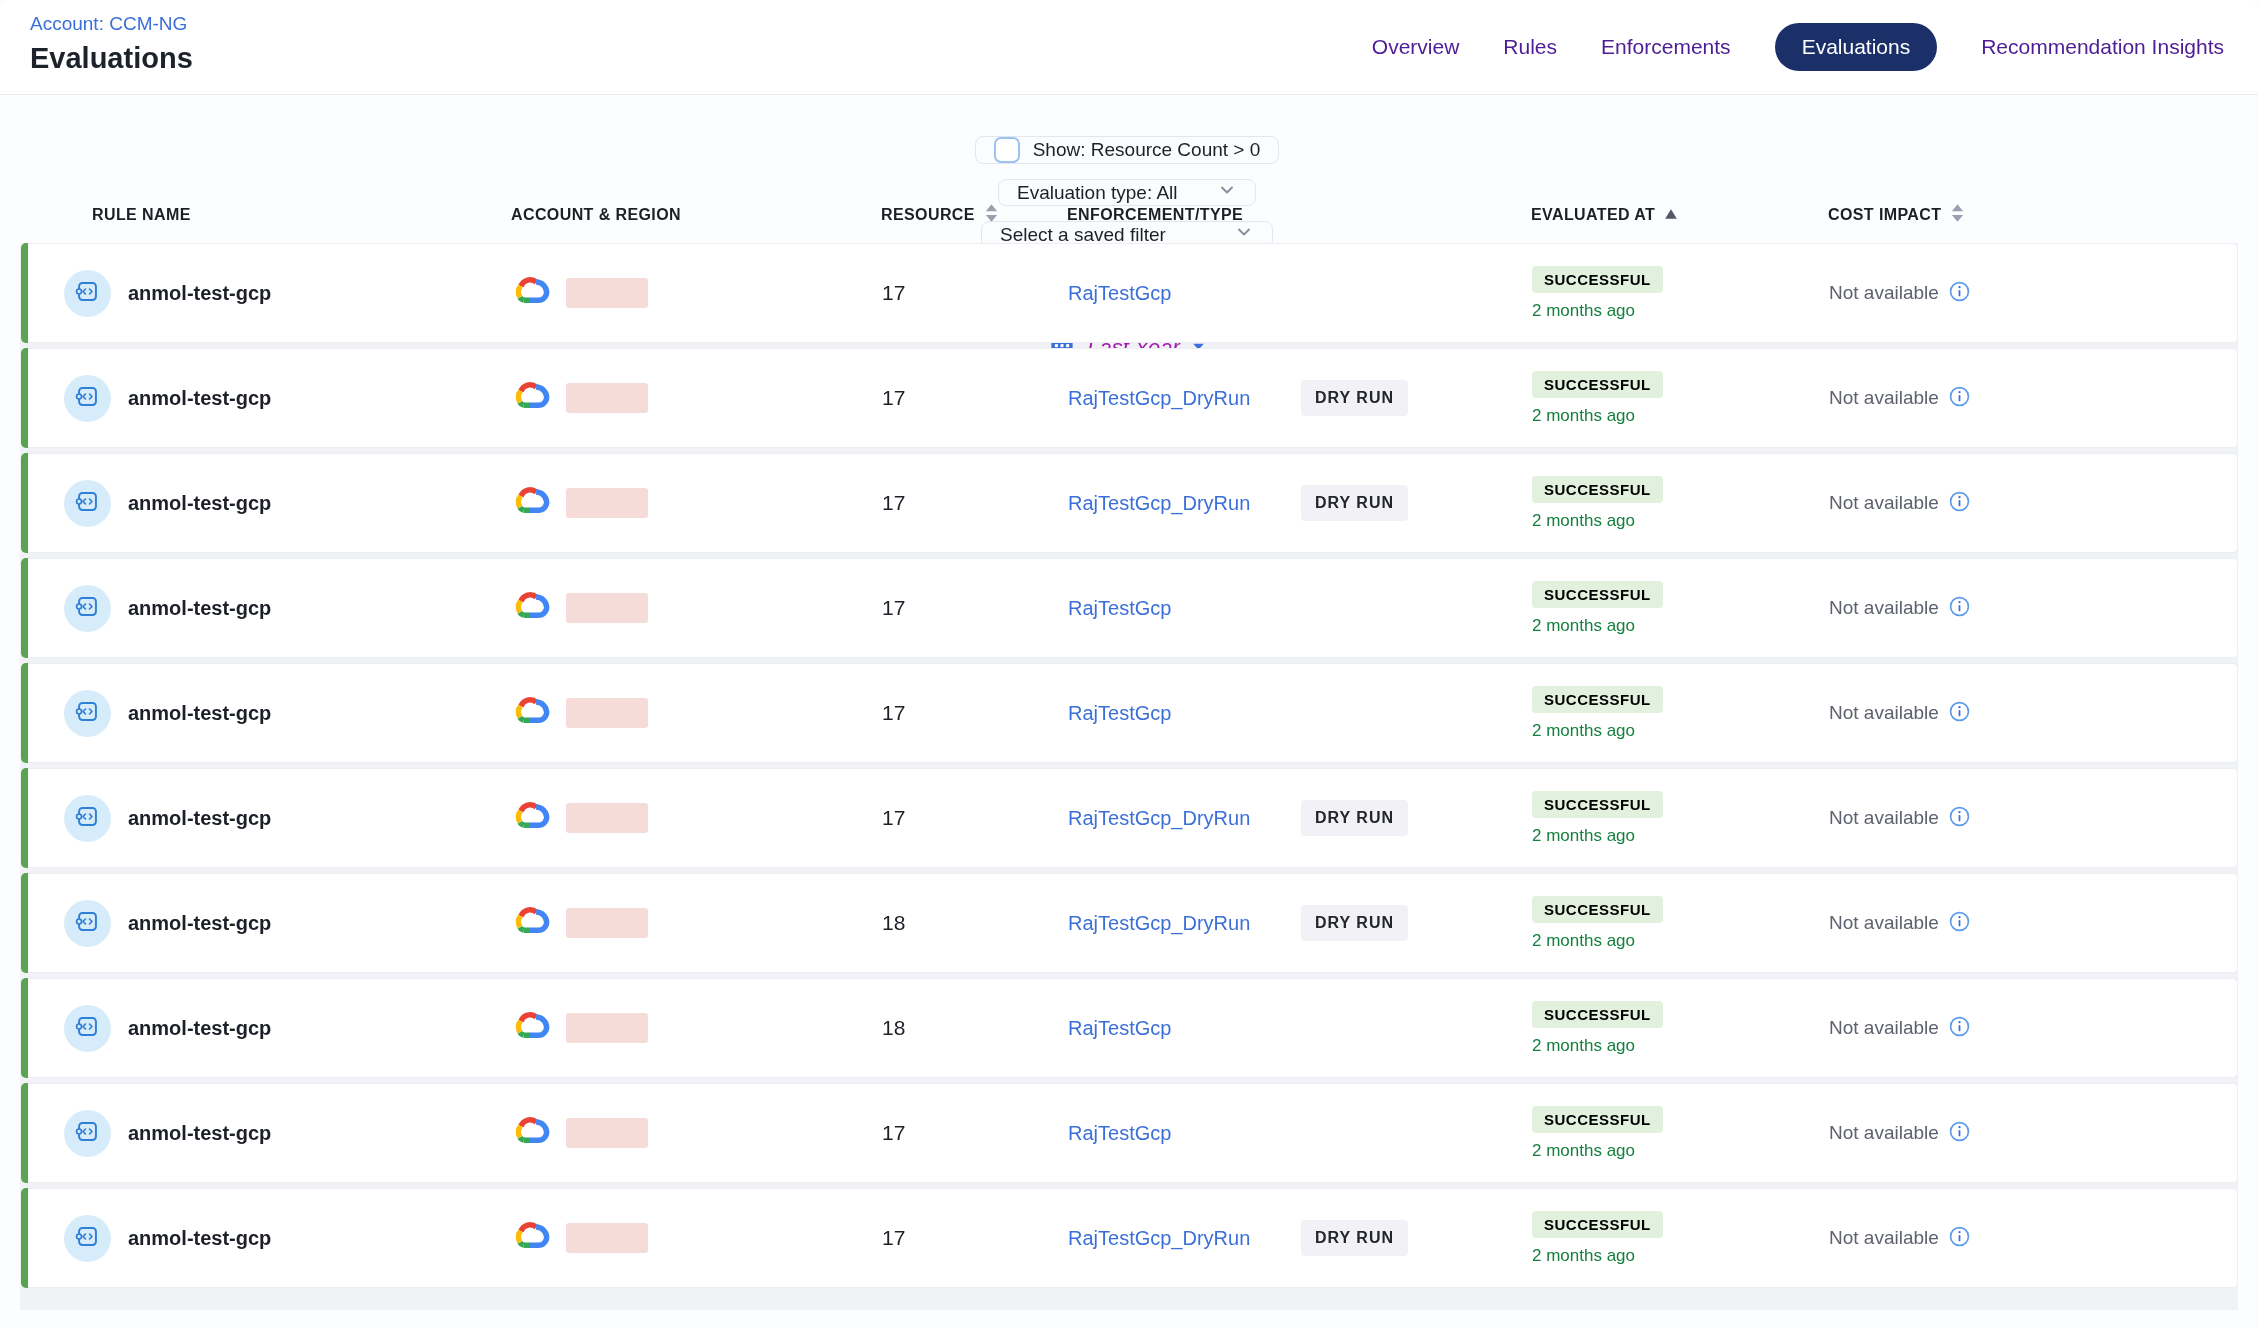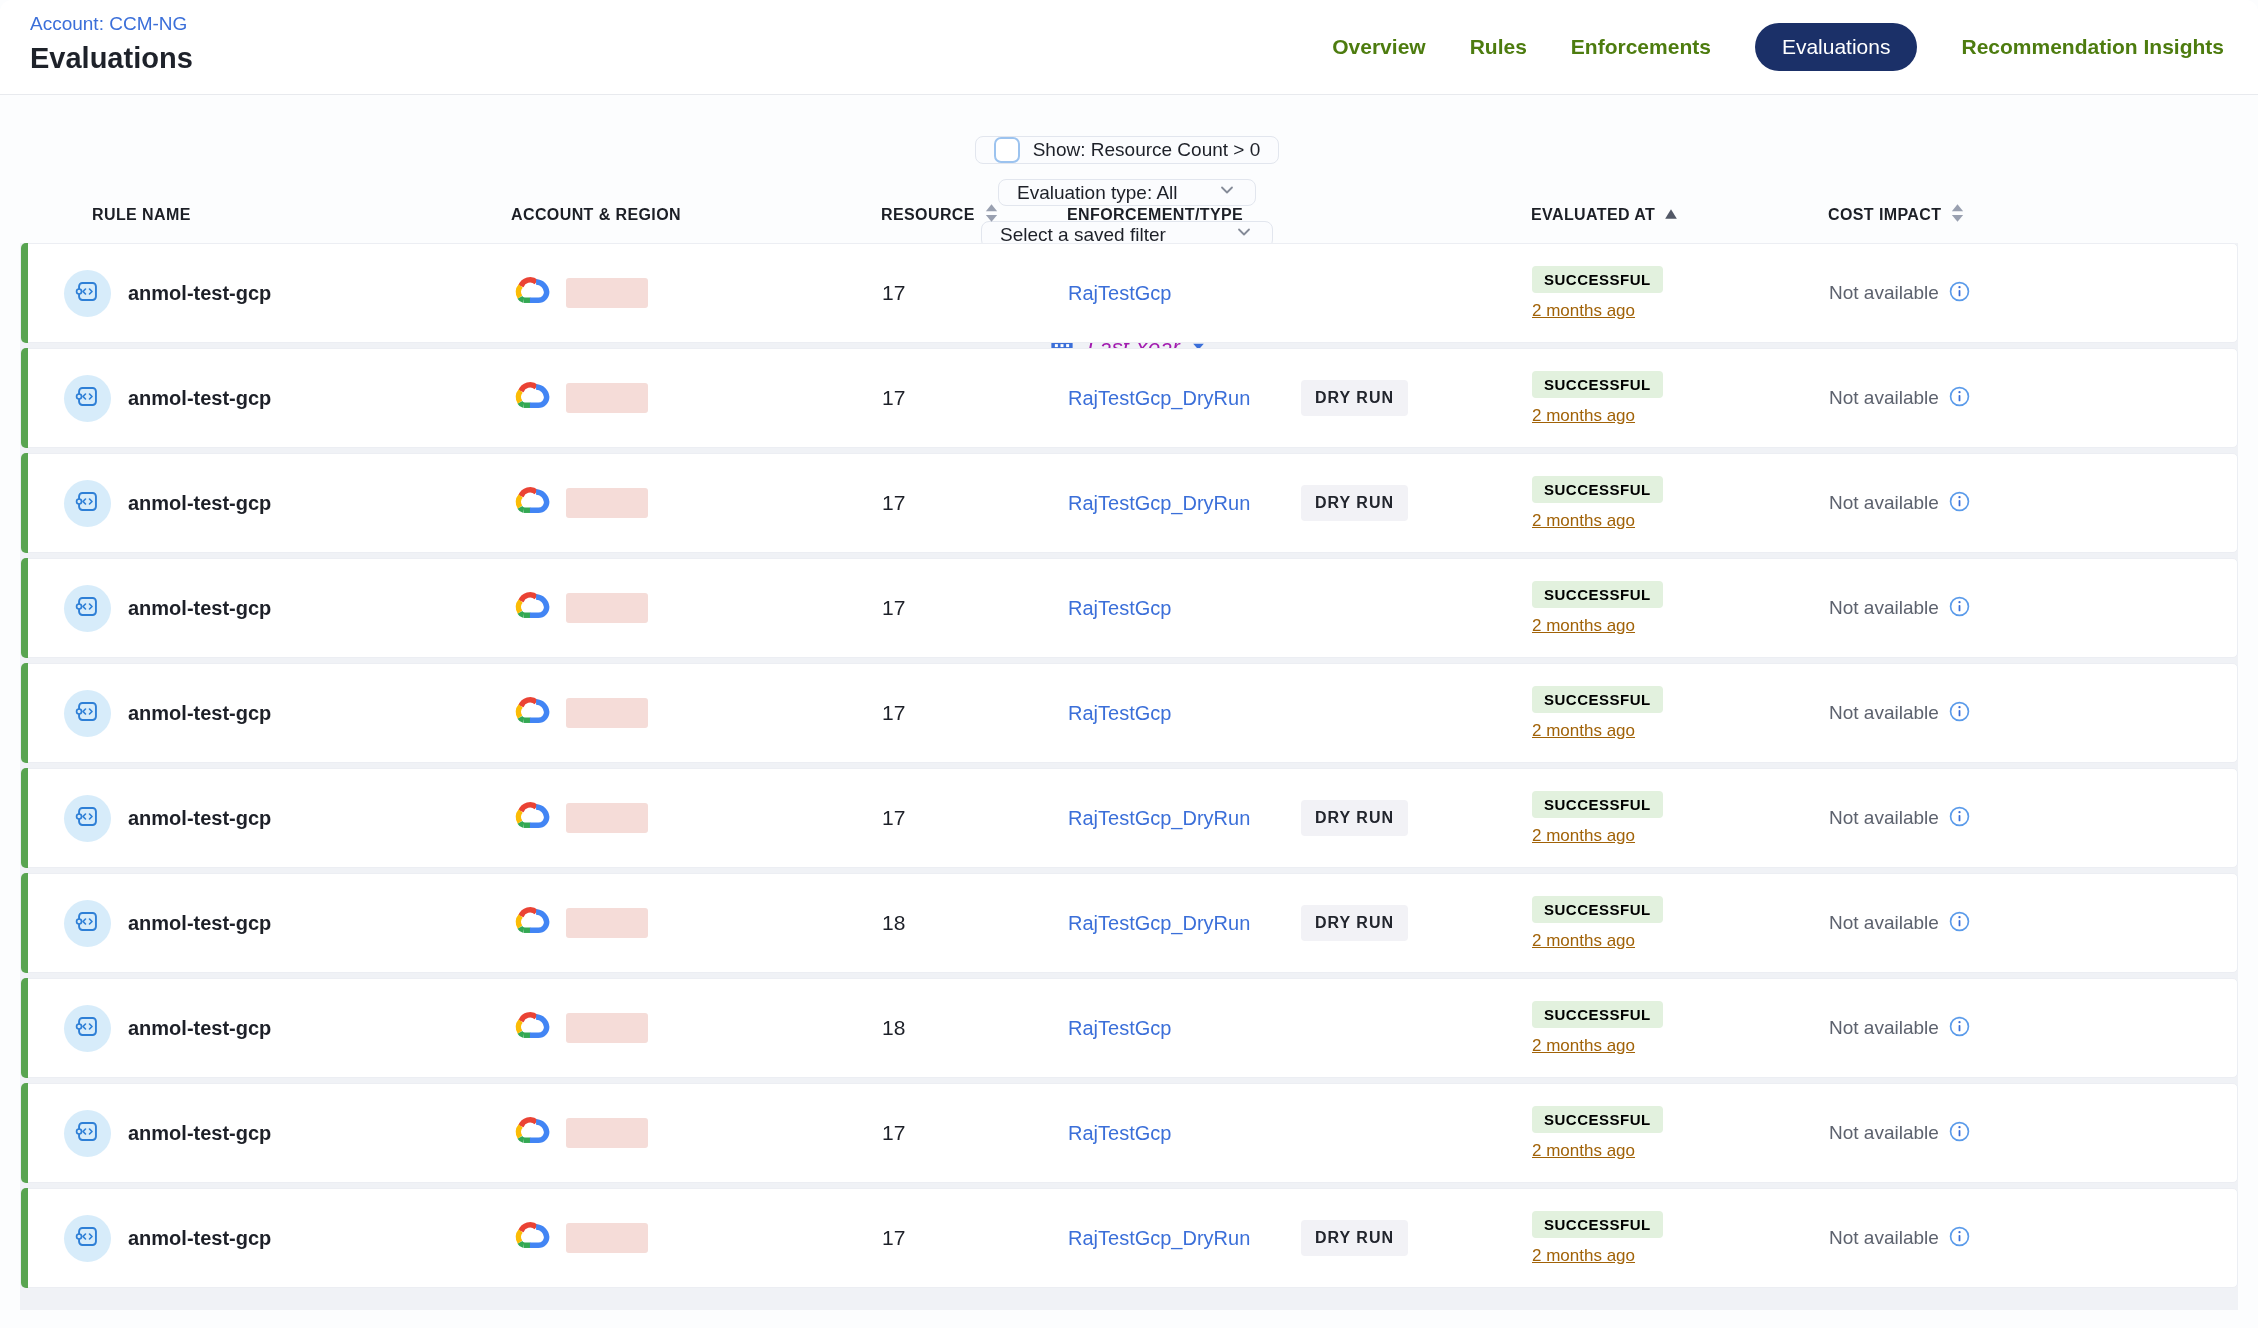--- a/index.html
+++ b/index.html
@@ -7,21 +7,21 @@
   body { font-family:"Liberation Sans", sans-serif; color:#1d2028; }
   .page { position:relative; width:2258px; height:1328px; overflow:hidden; background:#fcfdfe;border-radius:12px; }
 
   
   .topbar { height:95px; background:#fff; border-bottom:1px solid #e8eaee;
             display:flex; justify-content:space-between; align-items:stretch; padding:0 34px 0 30px; }
   .tb-left { padding-top:13px; }
   .account-link { font-size:19px; color:#3b6fd9; margin-bottom:7px; cursor:pointer; }
   .page-title { font-size:29px; font-weight:700; color:#1e222a; }
   .tb-nav { display:flex; align-items:center; gap:44px; }
-  .nav-link { font-size:21px; color:#4d7c0f; font-weight:700; cursor:pointer; white-space:nowrap; }
+  .nav-link { font-size:21px; color:#4c1d95; font-weight:400; cursor:pointer; white-space:nowrap; }
   .nav-pill { background:#1b3068; color:#fff; font-size:21px; font-weight:500;
               padding:12px 27px; border-radius:999px; cursor:pointer; white-space:nowrap; }
 
   
   .filterbar { display:flex; align-items:center; padding:26px 34px 0 30px; gap:15px; height:76px;flex-direction:column; }
   .fb-spacer { flex:1; }
   .chip { height:46px; display:flex; align-items:center; gap:13px; padding:0 18px;
           background:#fbfcfe; border:1px solid #e2e6ee; border-radius:8px;
           font-size:19px; color:#1d2028; cursor:pointer; }
   .chip .chev { margin-left:auto; flex:0 0 auto; }
@@ -57,21 +57,21 @@
   .cell-resource { font-size:21px; color:#1d2028; }
 
   .cell-enf { display:flex; align-items:center; }
   .enf-link { min-width:233px; font-size:20px; color:#3b6fd9; cursor:pointer; }
   .dryrun-badge { font-size:16px; font-weight:700; letter-spacing:1px; color:#22252d;
                   background:#f2f2f6; border-radius:4px; padding:9px 14px; }
 
   .cell-eval { display:flex; flex-direction:column; align-items:flex-start; gap:8px; }
   .status-badge { font-size:15px; font-weight:700; letter-spacing:0.5px; color:#000000;
                   background:#e2f1de; border-radius:4px; padding:5px 12px; }
-  .eval-time { font-size:17px; color:#a16207;text-decoration:underline; }
+  .eval-time { font-size:17px; color:#15803d; }
 
   .cell-cost { display:flex; align-items:center; gap:10px; }
   .cost-text { font-size:19px; color:#5d626e; }
 </style>
 </head>
 <body>
 
 <div class="page">
 
   <div class="topbar">

